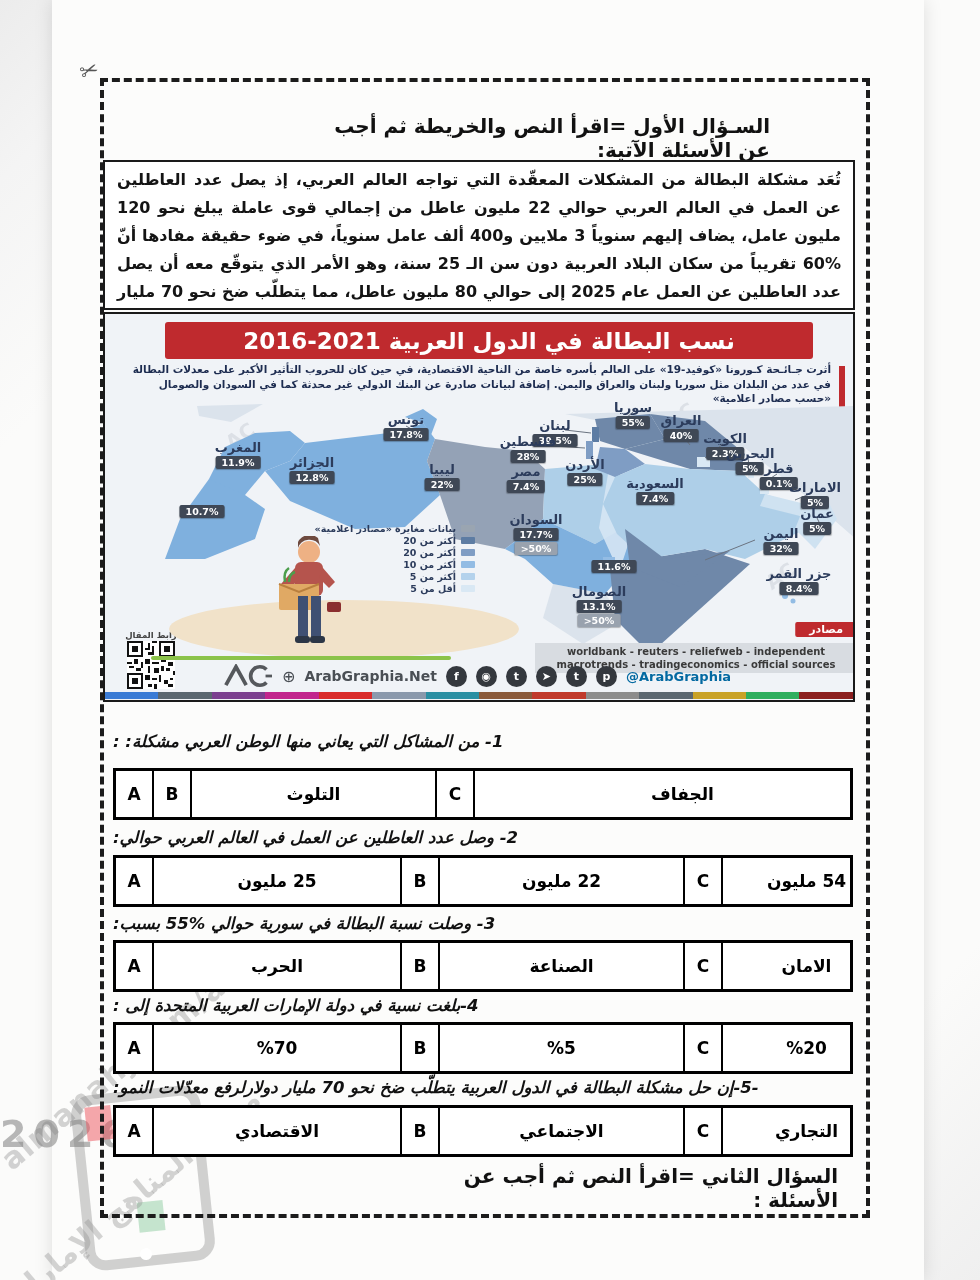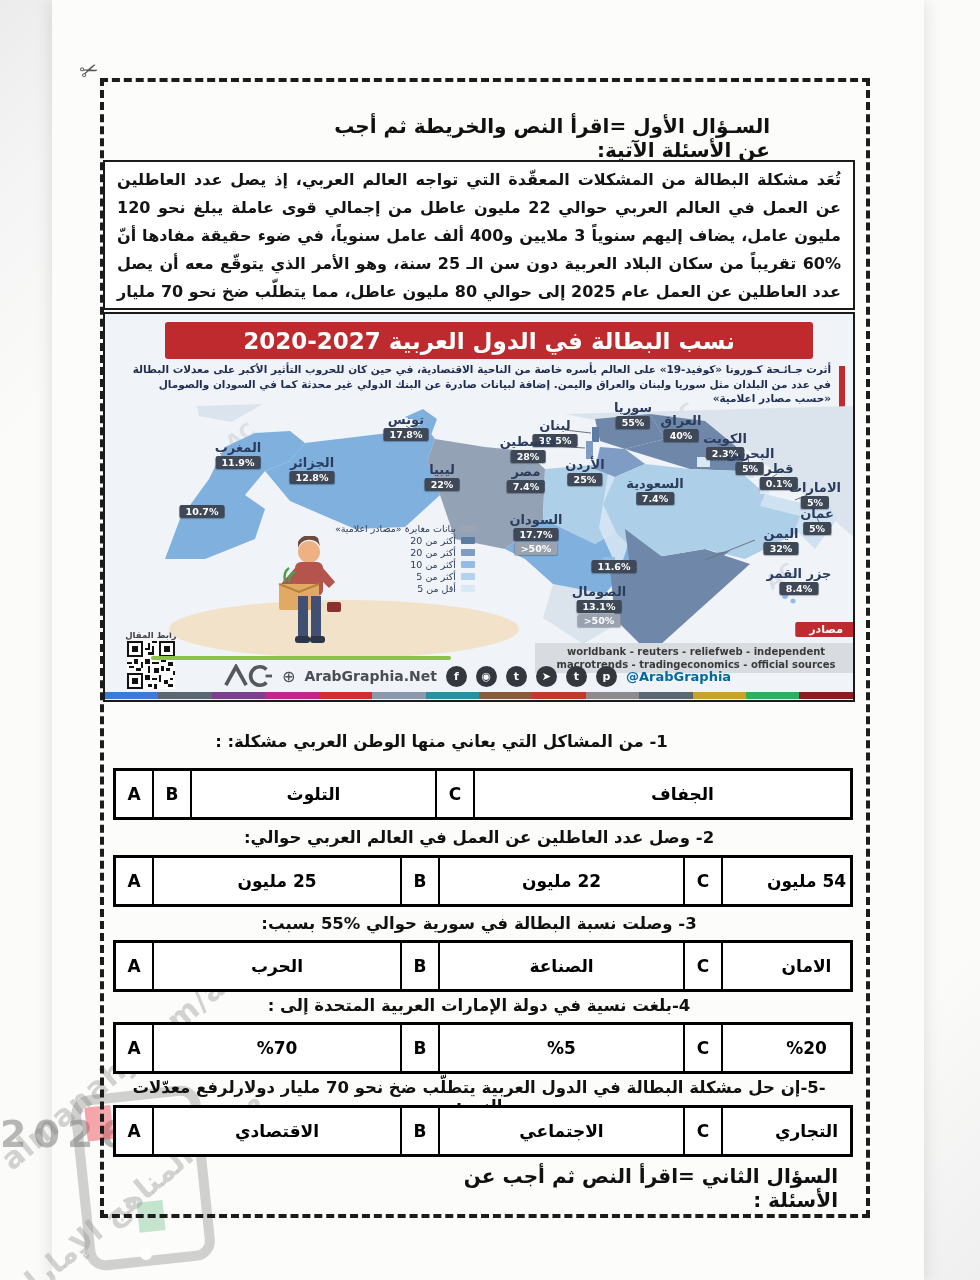--- a/index.html
+++ b/index.html
@@ -20,37 +20,37 @@
   .ig-redbar{position:absolute;right:8px;top:52px;width:6px;height:52px;background:var(--accent);}
   .map-area{position:absolute;left:0;top:86px;width:752px;height:262px;}
   .map-area svg.geo{position:absolute;left:0;top:0;}
   .cl{position:absolute;transform:translateX(-50%);display:flex;flex-direction:column;align-items:center;gap:1px;z-index:3;}
   .cn{font-size:13px;font-weight:700;color:#2c3c5c;white-space:nowrap;direction:rtl;}
   .cb{background:var(--badge-dark);color:#fff;font-weight:700;font-size:9.5px;line-height:11px;padding:1px 6px;border-radius:2px;white-space:nowrap;box-shadow:0 1px 1px rgba(0,0,0,.25);}
   .cb2{background:var(--badge-gray);}
   .legend{position:absolute;left:240px;top:122px;width:130px;z-index:4;}
   .lrow{display:flex;direction:rtl;align-items:center;gap:5px;justify-content:flex-start;height:12px;}
   .sw{width:14px;height:7px;border-radius:1px;flex:0 0 auto;}
-  .lt{font-size:9.5px;font-weight:400;color:#2c3c5c;white-space:nowrap;text-align:center;}
+  .lt{font-size:9.5px;font-weight:700;color:#2c3c5c;white-space:nowrap;text-align:center;}
   .blob{position:absolute;left:64px;top:200px;width:350px;height:58px;background:#f1e2c9;border-radius:50%;z-index:1;}
   .grass{position:absolute;left:46px;top:256px;width:300px;height:4px;background:#8bc34a;border-radius:2px;z-index:2;}
   .person{position:absolute;left:160px;top:136px;z-index:3;}
   .src-badge{position:absolute;left:694px;top:308px;transform:translateX(-100%);background:var(--accent);color:#fff;font-weight:700;font-size:11px;padding:1px 14px;border-radius:2px;direction:rtl;left:752px;}
   .src-box{position:absolute;left:430px;top:329px;width:316px;background:#d8dcE1;color:#3a3a3a;font-weight:700;font-size:10px;line-height:13px;text-align:center;padding:2px 3px;font-family:"DejaVu Sans",sans-serif;}
   .qr-label{position:absolute;left:18px;top:316px;width:56px;text-align:center;font-size:8.5px;font-weight:700;color:#444;direction:rtl;}
   .qr{position:absolute;left:22px;top:327px;}
   .ig-footer{position:absolute;left:118px;top:346px;height:32px;display:flex;align-items:center;gap:9px;}
   .site-name{font-size:14px;font-weight:700;color:#4a4f55;}
   .handle{font-size:13px;font-weight:700;color:#0369a1;}
   .soc{width:21px;height:21px;border-radius:50%;background:#34383e;color:#fff;font-size:11px;font-weight:700;display:flex;align-items:center;justify-content:center;}
   .globe{font-size:16px;color:#4a4f55;}
   .stripe{position:absolute;left:0;bottom:1px;width:100%;height:7px;display:flex;}
   .stripe div{flex:1;}
   
-  .q-text{position:absolute;left:113px;width:732px;direction:rtl;text-align:center;font-size:16.5px;font-weight:700;color:#111;}
+  .q-text{position:absolute;left:113px;width:732px;direction:rtl;text-align:left;font-size:16.5px;font-weight:700;color:#111;font-style:italic;}
   .opt-table{position:absolute;left:113px;width:740px;height:52px;border:3px solid #000;background:#fff;display:flex;box-sizing:border-box;direction:ltr;}
   .opt-table .cell{display:flex;align-items:center;justify-content:center;font-weight:700;color:#000;box-sizing:border-box;}
   .opt-table .letter{flex:0 0 38px;font-size:17px;border-right:2.5px solid #000;}
   .opt-table .opt{font-size:17px;direction:rtl;}
   .opt-table .o1{flex:0 0 248px;border-right:2.5px solid #000;}
   .opt-table .o2{flex:0 0 245px;border-right:2.5px solid #000;}
   .opt-table .o3{flex:1;margin-left:40px;}
   
   .wm{position:absolute;color:rgba(148,148,148,.4);font-weight:700;pointer-events:none;}
   .wm-diag1{left:-6px;top:1150px;font-size:30px;transform:rotate(-40deg);transform-origin:0 0;letter-spacing:1px;}
@@ -86,21 +86,21 @@
 
   <div class="intro-box">
     <p>تُعَد مشكلة البطالة من المشكلات المعقّدة التي تواجه العالم العربي، إذ يصل عدد العاطلين عن العمل في العالم العربي حوالي 22 مليون عاطل من إجمالي قوى عاملة يبلغ نحو 120 مليون عامل، يضاف إليهم سنوياً 3 ملايين و400 ألف عامل سنوياً، في ضوء حقيقة مفادها أنّ %60 تقريباً من سكان البلاد العربية دون سن الـ 25 سنة، وهو الأمر الذي يتوقّع معه أن يصل عدد العاطلين عن العمل عام 2025 إلى حوالي 80 مليون عاطل، مما يتطلّب ضخ نحو 70 مليار دولار لرفع معدّلات النمو الاقتصادي في الدول العربية، وذلك لخلق ما لا يقل عن 5 ملايين فرصة عمل سنوياً.</p>
   </div>
 
   <div class="infographic">
     <div class="wm wm-ac" style="position:absolute;left:120px;top:110px;">AC</div>
     <div class="wm wm-ac" style="position:absolute;left:560px;top:90px;">AC</div>
     <div class="wm wm-ac" style="position:absolute;left:660px;top:250px;">AC</div>
 
-    <div class="ig-banner">نسب البطالة في الدول العربية 2027-2020</div>
+    <div class="ig-banner">نسب البطالة في الدول العربية 2021-2016</div>
     <div class="ig-redbar"></div>
     <div class="ig-desc">أثرت جـائـحة كـورونا «كوفيد-19» على العالم بأسره خاصة من الناحية الاقتصادية، في حين كان للحروب التأثير الأكبر على معدلات البطالة في عدد من البلدان مثل سوريا ولبنان والعراق واليمن. إضافة لبيانات صادرة عن البنك الدولي غير محدثة كما في السودان والصومال «حسب مصادر اعلامية»</div>
 
     <div class="map-area">
       <svg class="geo" width="752" height="262" viewBox="0 0 752 262">
 
         <path d="M460,14 L752,6 L752,140 L706,100 L640,48 L520,26 Z" fill="#dbe3ec"></path>
         <path d="M92,6 L158,4 L126,22 L94,16 Z" fill="#dbe3ec"></path>
         <path d="M448,184 L500,194 L520,219 L478,244 L438,218 Z" fill="#dbe3ec"></path>
 

